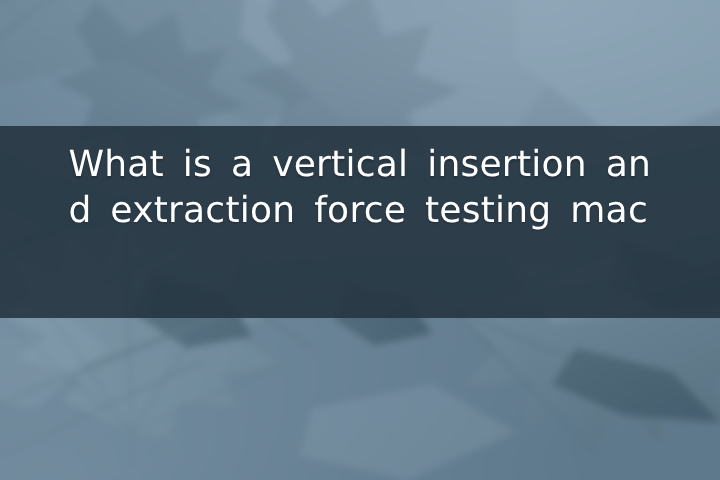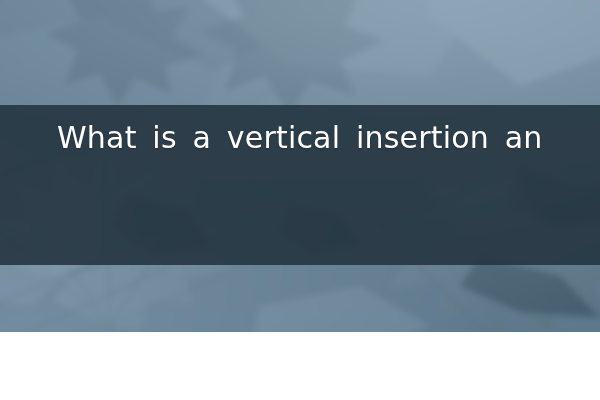--- a/index.html
+++ b/index.html
@@ -7,21 +7,21 @@
     padding: 0;
     background: #ffffff;
   }
   body {
     font-family: "DejaVu Sans", sans-serif;
   }
 
   .banner {
     position: relative;
     width: 600px;
-    height: 332px;
+    height: 400px;
     overflow: hidden;
     background: #a16207;
   }
 
   
   .photo {
     position: absolute;
     inset: -40px;
     filter: blur(3px);
     background-color: #6f8799;
@@ -191,15 +191,16 @@
         <path d="M 40 250 L 150 205" stroke-width="1.6"></path>
       </g>
     </svg>
     <div class="photo-sheen"></div>
   </div>
 
   <div class="overlay-band"></div>
 
   <div class="caption">
     <div class="caption-line">What is a vertical insertion an</div>
+    <div class="caption-line">d extraction force testing mac</div>
   </div>
 
 </div>
 
 </body></html>

